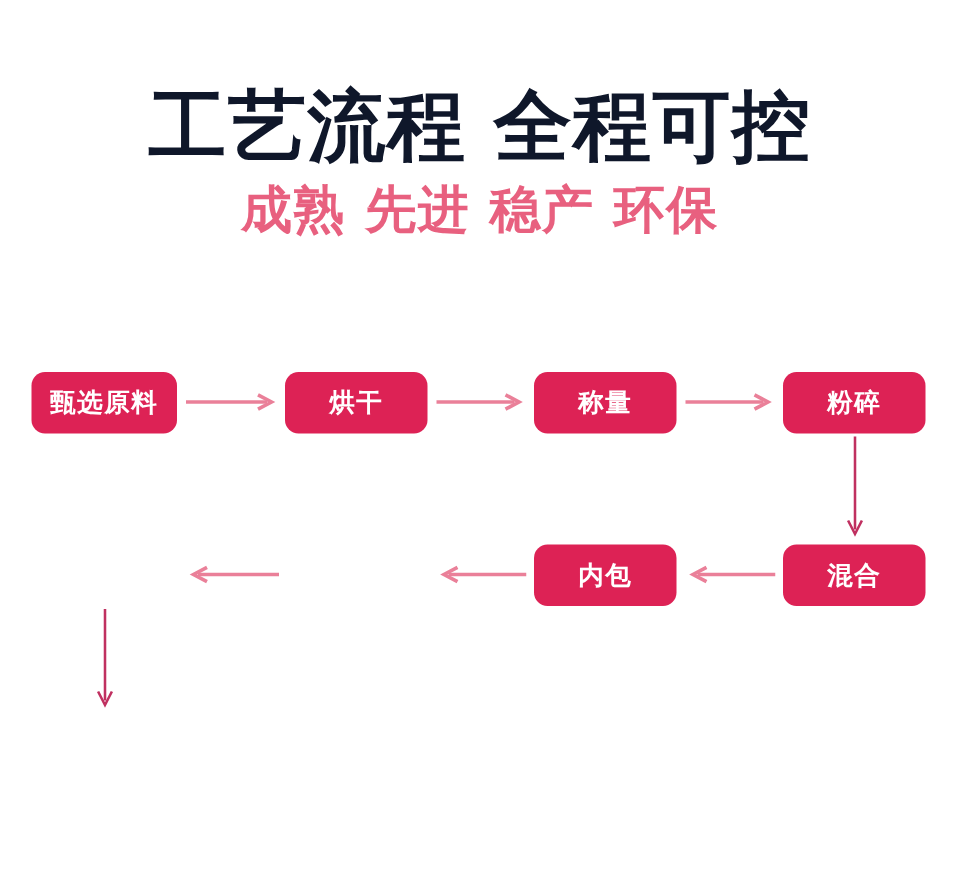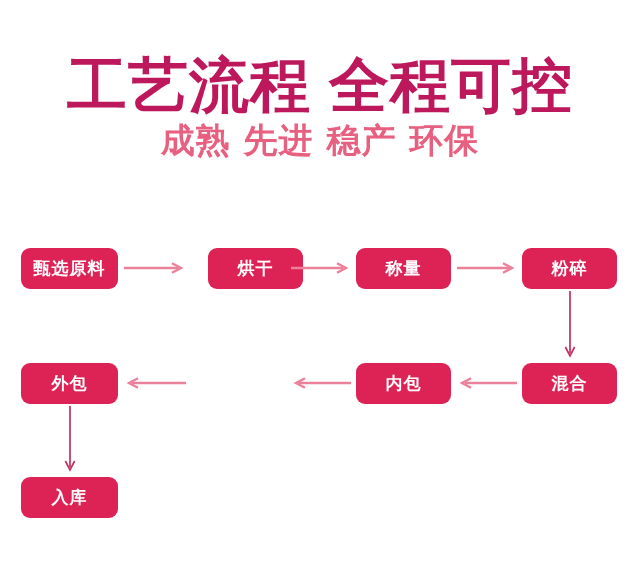--- a/index.html
+++ b/index.html
@@ -25,24 +25,24 @@
 
   
   .heading {
     position: absolute;
     left: 0;
     top: 55px;
     width: 640px;
     text-align: center;
   }
   .title {
-    font-size: 60px;
+    font-size: 52px;
     line-height: 60px;
     font-weight: 700;
-    color: #be185d;
+    color: #0f172a;
     letter-spacing: 1px;
     white-space: nowrap;
     font-family: "DejaVu Sans", "Liberation Sans", sans-serif;
   }
   .title .gap {
     display: inline-block;
     width: 18px;
   }
   .subtitle {
     margin-top: 9px;
@@ -77,21 +77,21 @@
     font-size: 17px;
     font-weight: 700;
     letter-spacing: 1px;
     font-family: "DejaVu Sans", "Liberation Sans", sans-serif;
     white-space: nowrap;
     user-select: none;
   }
 
   
   .n-raw      { left: 21px;  top: 248px; width: 97px; }
-  .n-dry      { left: 208px; top: 248px; width: 95px; }
+  .n-dry      { left: 190px; top: 248px; width: 95px; }
   .n-weigh    { left: 356px; top: 248px; width: 95px; }
   .n-crush    { left: 522px; top: 248px; width: 95px; }
 
   
   .n-outer    { left: 21px;  top: 363px; width: 97px; }
   .n-qc       { left: 190px; top: 363px; width: 95px; }
   .n-inner    { left: 356px; top: 363px; width: 95px; }
   .n-mix      { left: 522px; top: 363px; width: 95px; }
 
   
@@ -161,21 +161,20 @@
       </svg>
     </div>
 
     <div class="arrow-v a-down-right">
       <svg width="14" height="70" viewBox="0 0 14 70">
         <line x1="7" y1="0" x2="7" y2="62" stroke="#c03060" stroke-width="1.7"></line>
         <polyline points="2.4,56 7,65 11.6,56" fill="none" stroke="#c03060" stroke-width="1.7" stroke-linejoin="miter"></polyline>
       </svg>
     </div>
 
-    <div class="node n-outer">外包</div>
     <div class="node n-inner">内包</div>
     <div class="node n-mix">混合</div>
 
     <div class="arrow-h2 a-l1">
       <svg width="62" height="14" viewBox="0 0 62 14">
         <line x1="62" y1="7" x2="8" y2="7" stroke="#ea8099" stroke-width="2.4"></line>
         <polyline points="14,2.2 5,7 14,11.8" fill="none" stroke="#ea8099" stroke-width="2.4" stroke-linejoin="miter"></polyline>
       </svg>
     </div>
     <div class="arrow-h2 a-l2">
@@ -191,16 +190,15 @@
       </svg>
     </div>
 
     <div class="arrow-v a-down-left">
       <svg width="14" height="69" viewBox="0 0 14 69">
         <line x1="7" y1="0" x2="7" y2="61" stroke="#c03060" stroke-width="1.7"></line>
         <polyline points="2.4,55 7,64 11.6,55" fill="none" stroke="#c03060" stroke-width="1.7" stroke-linejoin="miter"></polyline>
       </svg>
     </div>
 
-    <div class="node n-store">入库</div>
 
   </div>
 </div>
 
 </body></html>

